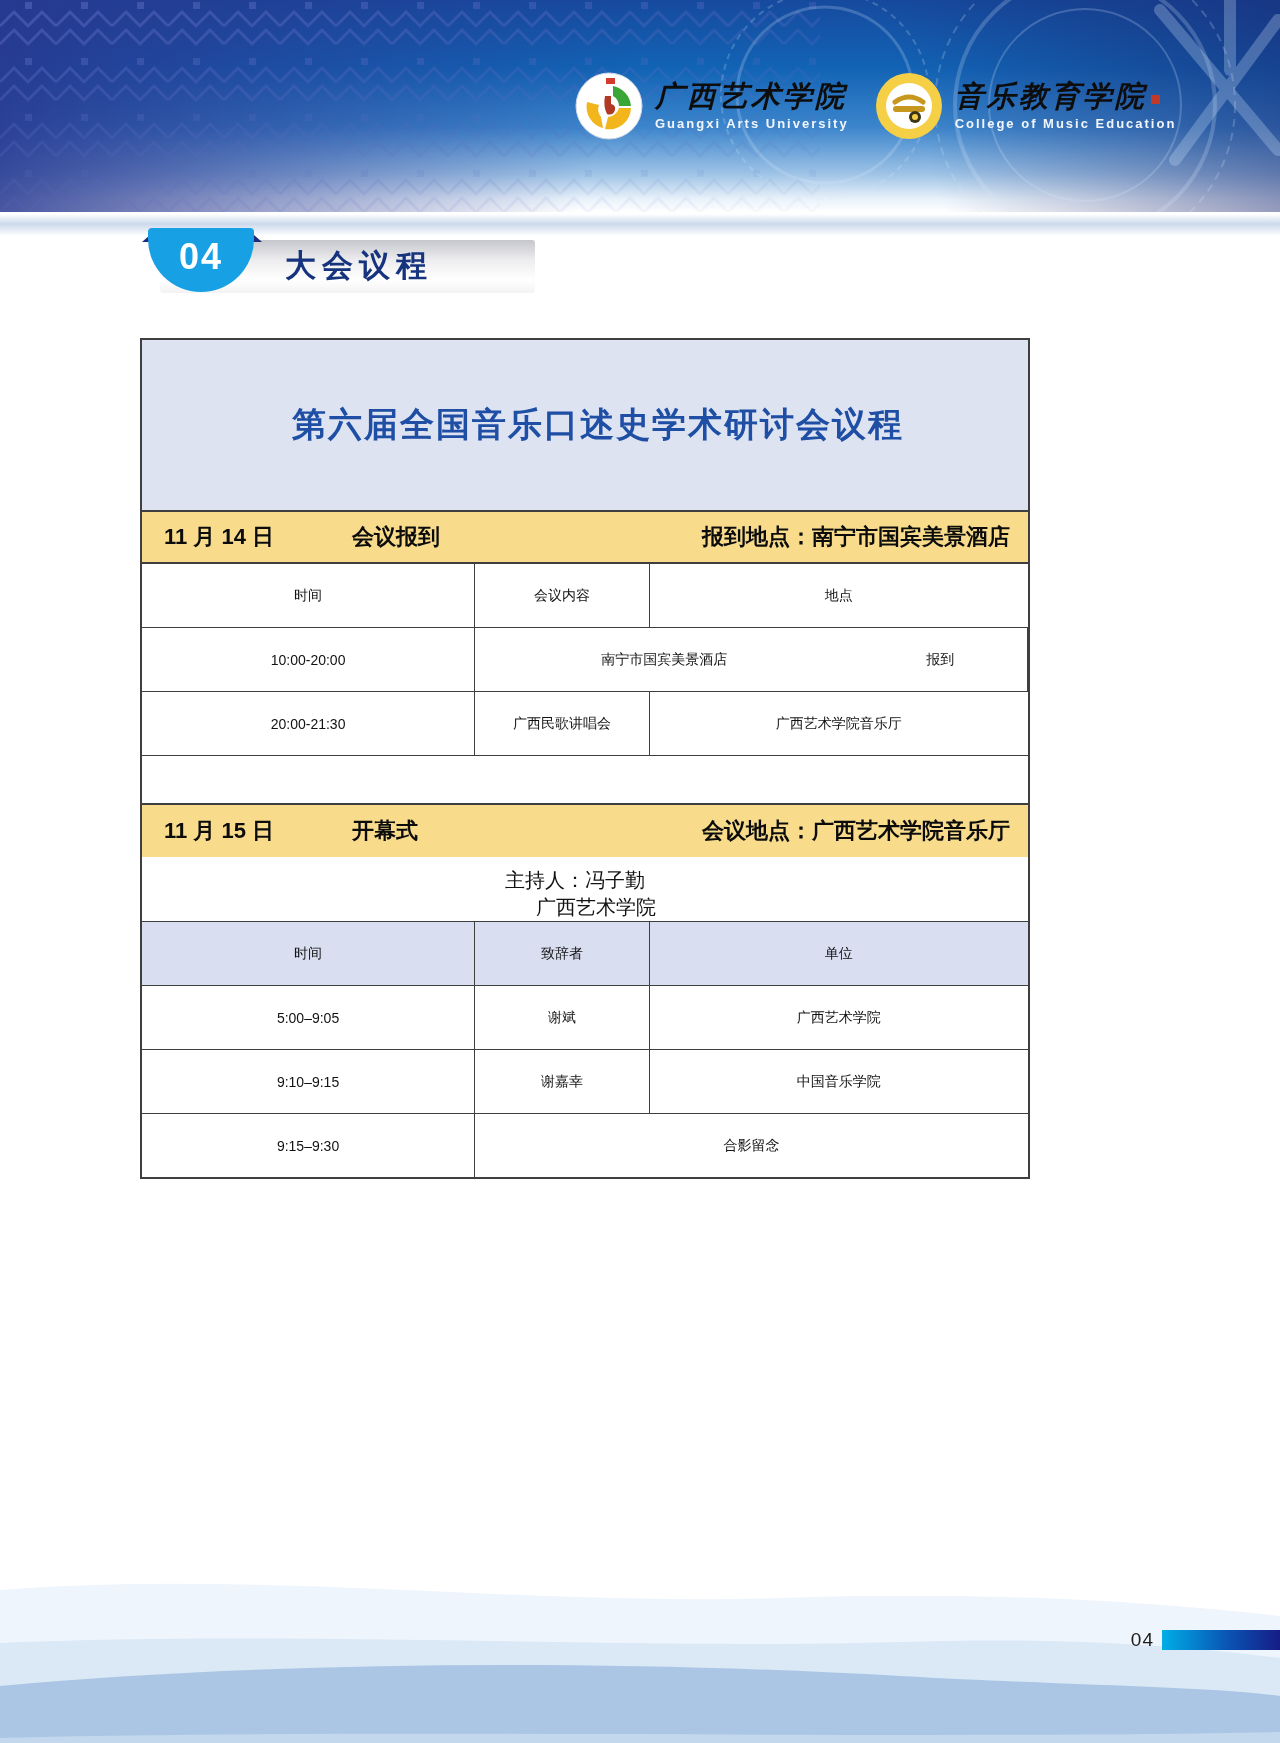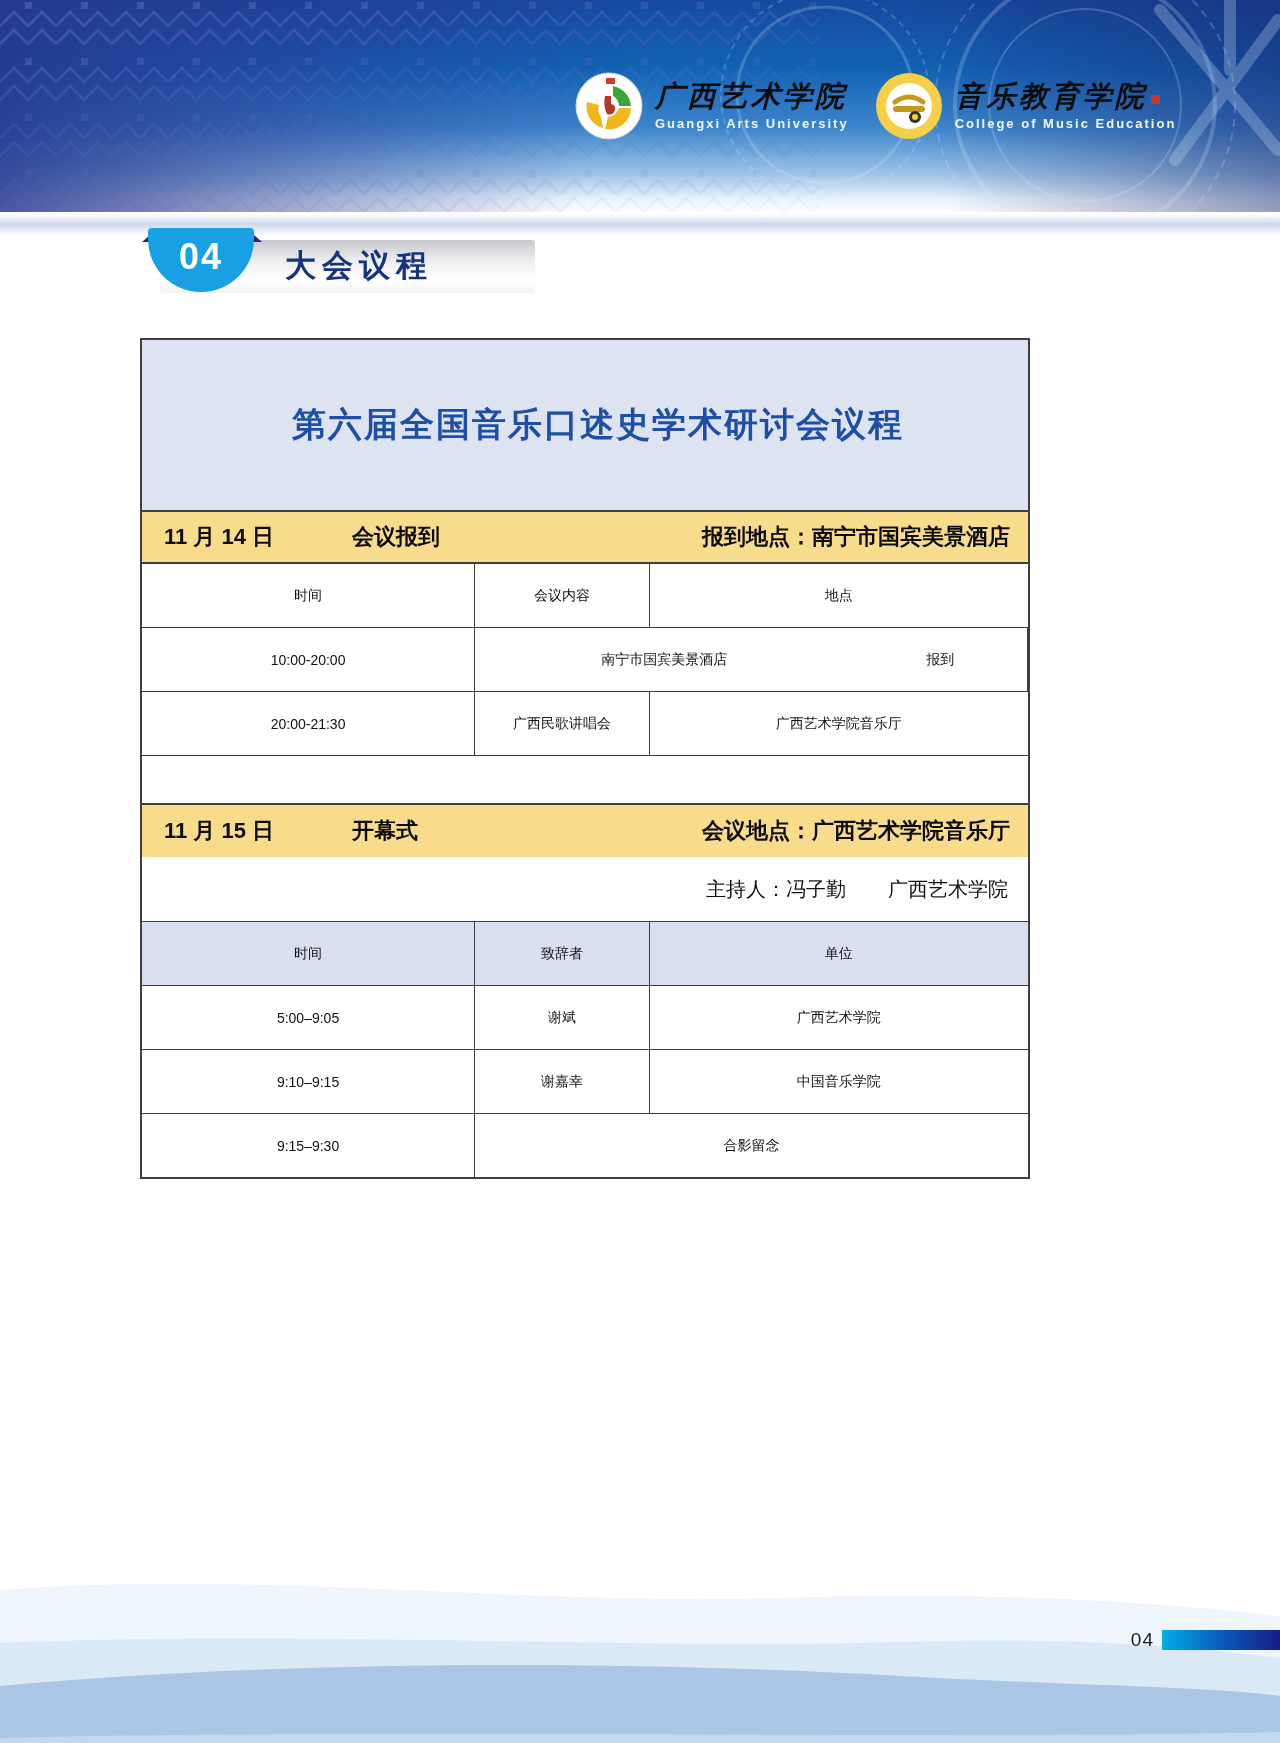--- a/index.html
+++ b/index.html
@@ -96,20 +96,21 @@
   .c3{width:42.7%;}
   .cmerge{width:62.4%;}
   .h64{height:63px;} .h65{height:64px;}
   .head-row{background:#ffffff;}
   .head-row2{background:#d9def0;}
   .empty-row{height:48px;background:#fff;}
   .host-row{
     height:65px;display:flex;align-items:center;justify-content:flex-end;
     font-size:20px;font-weight:500;color:#121212;padding-right:20px;box-sizing:border-box;
     border-bottom:1.5px solid #3f3f3f;
+    flex-direction:column;
   }
   .host-row .org{margin-left:42px;}
   .band.b2{border-top:2px solid #3f3f3f;border-bottom:none;}
   
   .footer-waves{position:absolute;left:0;bottom:0;width:1280px;height:175px;}
   .pageno{
     position:absolute;top:1629px;right:0;display:flex;align-items:center;z-index:5;
   }
   .pageno .n{font-size:19px;color:#1b1b1b;letter-spacing:1px;margin-right:8px;}
   .pageno .bar{

